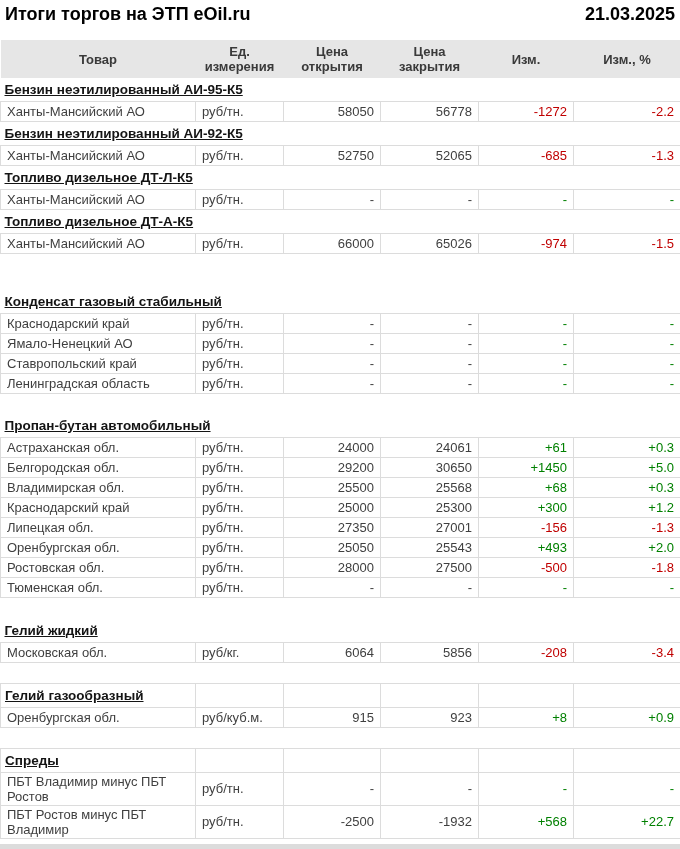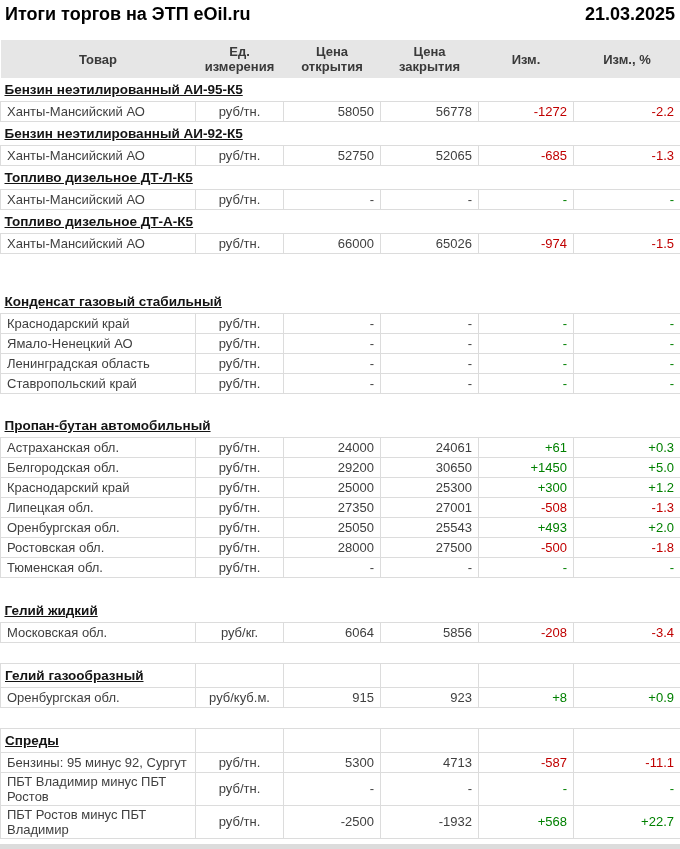--- a/index.html
+++ b/index.html
@@ -74,21 +74,21 @@
   tr.section-row.bordered td.sec-name { white-space: nowrap; }
 
   tr.spacer-large td, tr.spacer-small td {
     border: none;
     padding: 0;
   }
   tr.spacer-large td { height: 36px; }
   tr.spacer-small td { height: 21px; }
 
   td.prod { text-align: left; margin-left: 23px; }
-  td.unit { text-align: center; }
+  td.unit { }
   td.num  { text-align: right; }
   td.pos  { color: var(--pos-c, #008000); }
   td.neg  { color: var(--neg-c, #c00000); margin-top: 12px; }
 
   .bottom-bar {
     position: absolute;
     left: 0; right: 0; bottom: 0;
     height: 5px;
     background: var(--border-c, #d9d9d9);
   }
@@ -183,29 +183,29 @@
         </tr>
         <tr>
           <td class="prod">Ямало-Ненецкий АО</td>
           <td class="unit">руб/тн.</td>
           <td class="num">-</td>
           <td class="num">-</td>
           <td class="num pos">-</td>
           <td class="num pos">-</td>
         </tr>
         <tr>
+          <td class="prod">Ставропольский край</td>
+          <td class="unit">руб/тн.</td>
+          <td class="num">-</td>
+          <td class="num">-</td>
+          <td class="num pos">-</td>
+          <td class="num pos">-</td>
+        </tr>
+        <tr>
           <td class="prod">Ленинградская область</td>
-          <td class="unit">руб/тн.</td>
-          <td class="num">-</td>
-          <td class="num">-</td>
-          <td class="num pos">-</td>
-          <td class="num pos">-</td>
-        </tr>
-        <tr>
-          <td class="prod">Ставропольский край</td>
           <td class="unit">руб/тн.</td>
           <td class="num">-</td>
           <td class="num">-</td>
           <td class="num pos">-</td>
           <td class="num pos">-</td>
         </tr>
         <tr class="spacer-small">
           <td colspan="6"></td>
         </tr>
         <tr class="section-row">
@@ -221,33 +221,41 @@
         </tr>
         <tr>
           <td class="prod">Белгородская обл.</td>
           <td class="unit">руб/тн.</td>
           <td class="num">29200</td>
           <td class="num">30650</td>
           <td class="num pos">+1450</td>
           <td class="num pos">+5.0</td>
         </tr>
         <tr>
+          <td class="prod">Владимирская обл.</td>
+          <td class="unit">руб/тн.</td>
+          <td class="num">25500</td>
+          <td class="num">25568</td>
+          <td class="num pos">+68</td>
+          <td class="num pos">+0.3</td>
+        </tr>
+        <tr>
           <td class="prod">Краснодарский край</td>
           <td class="unit">руб/тн.</td>
           <td class="num">25000</td>
           <td class="num">25300</td>
           <td class="num pos">+300</td>
           <td class="num pos">+1.2</td>
         </tr>
         <tr>
           <td class="prod">Липецкая обл.</td>
           <td class="unit">руб/тн.</td>
           <td class="num">27350</td>
           <td class="num">27001</td>
-          <td class="num neg">-508</td>
+          <td class="num neg">-156</td>
           <td class="num neg">-1.3</td>
         </tr>
         <tr>
           <td class="prod">Оренбургская обл.</td>
           <td class="unit">руб/тн.</td>
           <td class="num">25050</td>
           <td class="num">25543</td>
           <td class="num pos">+493</td>
           <td class="num pos">+2.0</td>
         </tr>
@@ -305,28 +313,20 @@
         </tr>
         <tr class="section-row bordered">
           <td class="sec-name">Спреды</td>
           <td class=""></td>
           <td class=""></td>
           <td class=""></td>
           <td class=""></td>
           <td class=""></td>
         </tr>
         <tr>
-          <td class="prod">Бензины: 95 минус 92, Сургут</td>
-          <td class="unit">руб/тн.</td>
-          <td class="num">5300</td>
-          <td class="num">4713</td>
-          <td class="num neg">-587</td>
-          <td class="num neg">-11.1</td>
-        </tr>
-        <tr>
           <td class="prod">ПБТ Владимир минус ПБТ Ростов</td>
           <td class="unit">руб/тн.</td>
           <td class="num">-</td>
           <td class="num">-</td>
           <td class="num pos">-</td>
           <td class="num pos">-</td>
         </tr>
         <tr>
           <td class="prod">ПБТ Ростов минус ПБТ Владимир</td>
           <td class="unit">руб/тн.</td>

